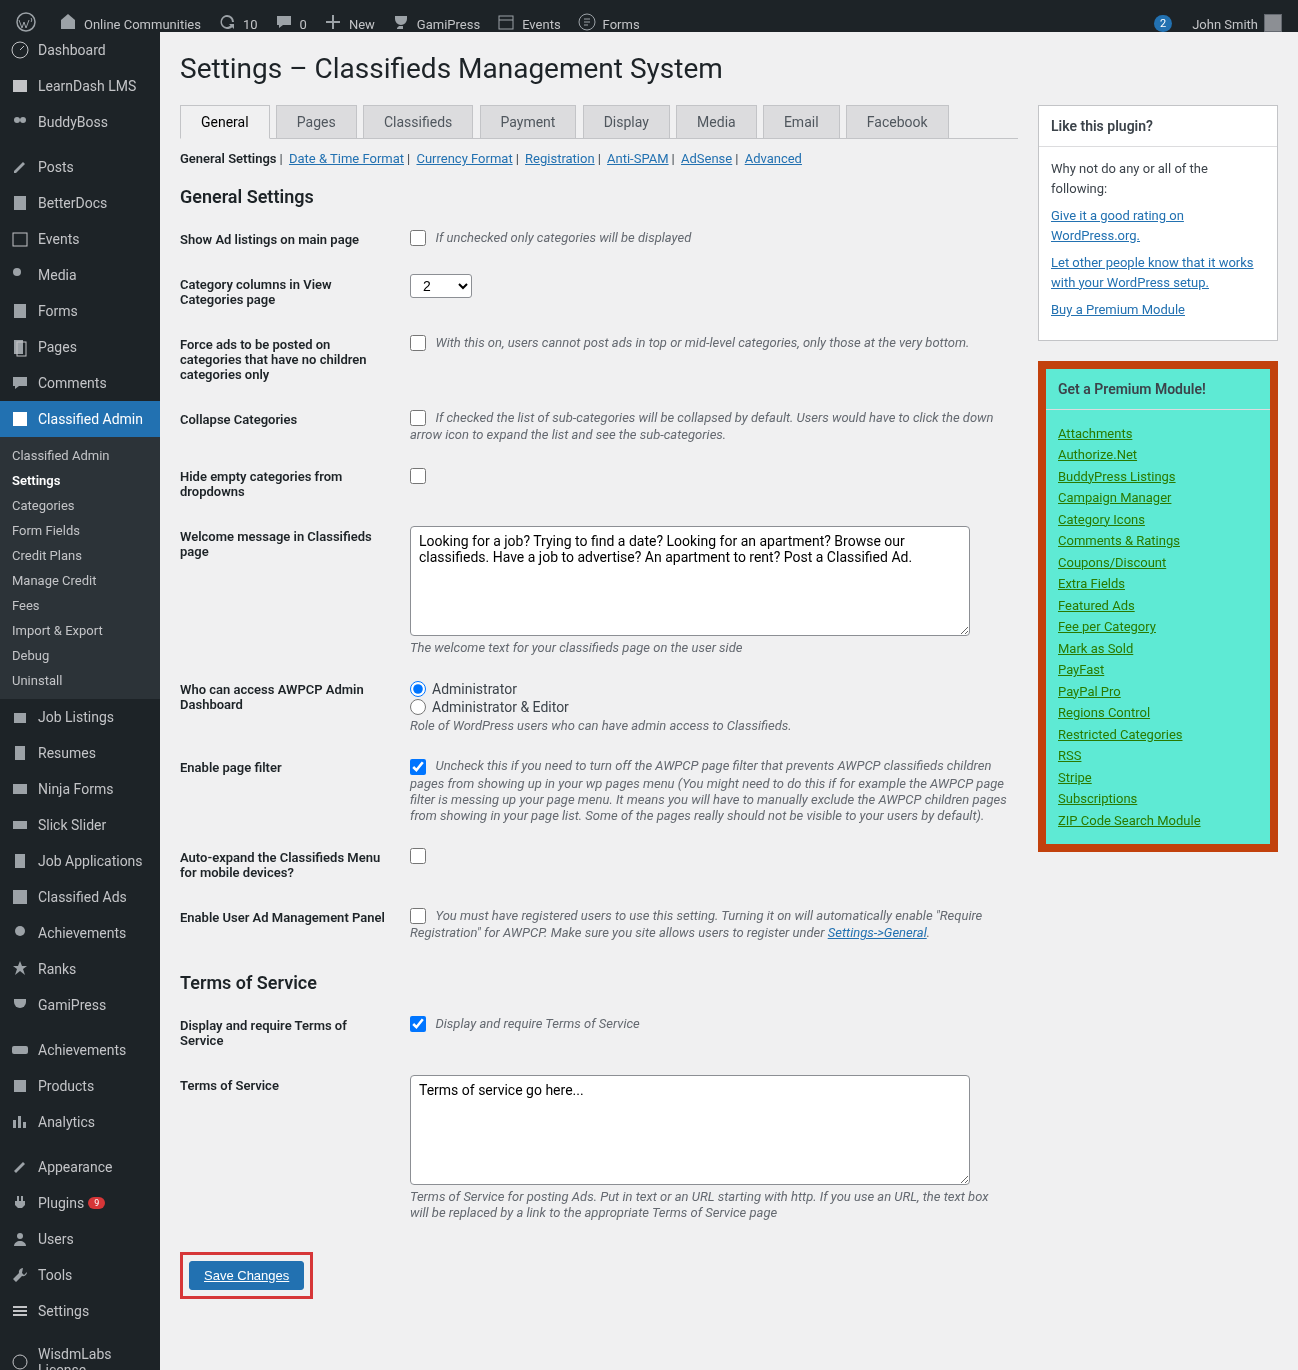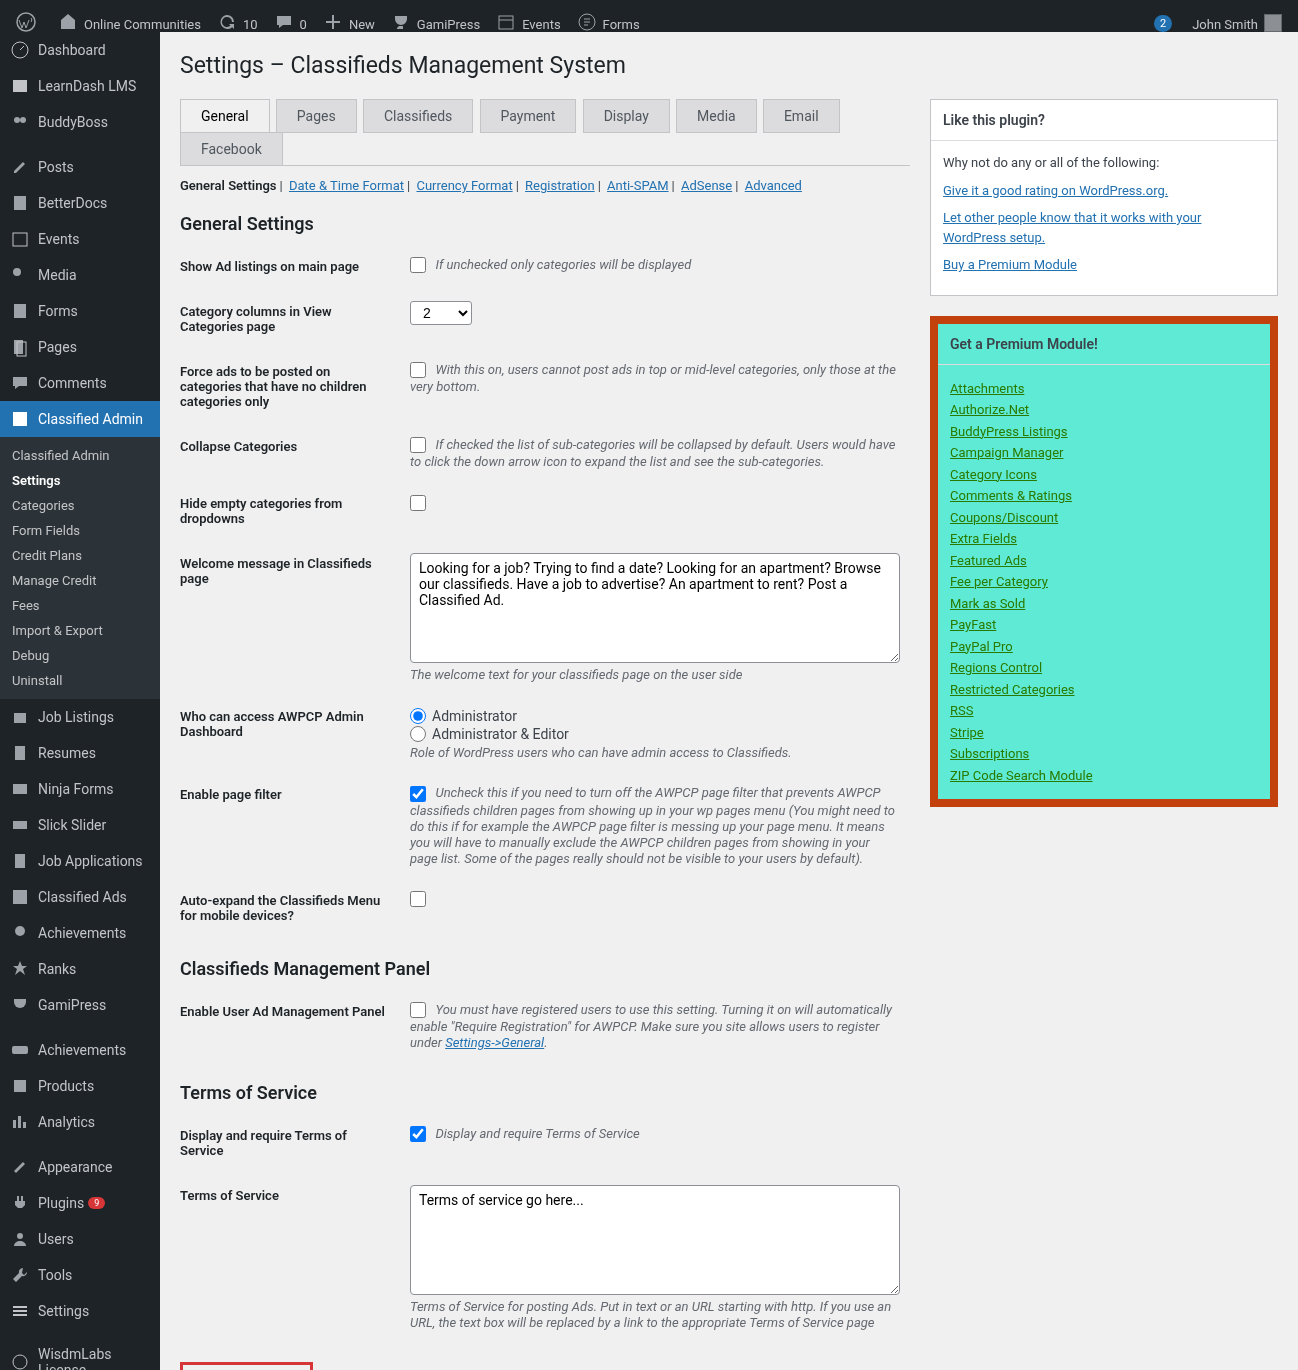--- a/index.html
+++ b/index.html
@@ -23,42 +23,42 @@
 .menu-item.current::after{content:"";position:absolute;right:-8px;border:8px solid transparent;border-right-color:#f0f0f1}
 .submenu{background:#2c3338;padding:6px 0}
 .submenu .sub-item{display:block;padding:5px 12px;color:#c3c4c7;font-size:13px;text-decoration:none;cursor:pointer}
 .submenu .sub-item.current{color:#fff;font-weight:600}
 .menu-sep{border-top:1px solid transparent;margin:4px 0}
 .upd-badge{background:#d63638;color:#fff;border-radius:9px;font-size:9px;padding:1px 6px;margin-left:4px}
 .menu-item.current-sub{position:relative}
 
 
 #content{margin-left:160px;padding:10px 20px 40px}
-h1{font-size:23px;font-weight:400;color:#1d2327;margin:10px 0 20px}
+h1{font-size:28px;font-weight:400;color:#1d2327;margin:10px 0 20px}
 h2{font-size:18px;font-weight:600;color:#1d2327;margin:20px 0 10px}
 
 .nav-tab-wrapper{border-bottom:1px solid #c3c4c7;margin-bottom:12px}
 .nav-tab{display:inline-block;padding:8px 20px;background:#dcdcde;color:#50575e;border:1px solid #c3c4c7;margin:0 3px -1px 0;font-size:14px;text-decoration:none;cursor:pointer}
 .nav-tab.active{background:#f0f0f1;border-bottom-color:#f0f0f1;color:#000}
 
 .subsub{font-size:13px;margin-bottom:8px}
 .subsub b{font-weight:600;color:#1d2327}
 .subsub .sep{color:#3c434a;margin:0 3px}
 
 .form-table{width:100%;border-collapse:collapse}
 .form-table th{text-align:left;vertical-align:top;width:220px;padding:15px 10px 15px 0;font-weight:600;color:#1d2327;font-size:13px}
 .form-table td{padding:12px 10px;vertical-align:top;font-size:14px}
 .form-table td .desc{font-style:italic;color:#646970;font-size:13px}
 .form-table textarea{width:100%;max-width:560px;min-height:110px;padding:6px 8px;border:1px solid #8c8f94;border-radius:4px;font-size:14px;font-family:inherit}
 .form-table select{padding:2px 24px 2px 8px;border:1px solid #8c8f94;border-radius:3px;font-size:14px;background:#fff}
 input[type=checkbox],input[type=radio]{width:16px;height:16px;margin-right:6px;vertical-align:middle}
 
 .two-col{display:flex;gap:20px;align-items:flex-start}
 .main-col{flex:1;max-width:870px}
-.side-col{width:348px;flex-shrink:0}
+.side-col{width:240px;flex-shrink:0}
 .postbox{background:#fff;border:1px solid #c3c4c7;margin-bottom:20px}
 .postbox h3{padding:12px;font-size:14px;font-weight:600;border-bottom:1px solid #dcdcde}
 .postbox .inside{padding:12px;font-size:13px;line-height:1.5}
 .postbox .inside p{margin-bottom:8px}
 .postbox.premium{border:8px solid #c2410c;background:#5eead4}
 .postbox.premium a{color:#2a7a00}
 .postbox.premium .inside a{display:block;margin:2px 0}
 
 .button-primary{background:#2271b1;border:1px solid #2271b1;color:#fff;padding:6px 14px;border-radius:3px;font-size:13px;cursor:pointer;text-decoration:underline}
 .highlight-box{border:3px solid #d63638;padding:6px;display:inline-block;margin-top:20px}
@@ -401,21 +401,20 @@
           <th>Enable page filter</th>
           <td><input type="checkbox" checked="" style=""> <span class="desc">Uncheck this if you need to turn off the AWPCP page filter that prevents AWPCP classifieds children pages from showing up in your wp pages menu (You might need to do this if for example the AWPCP page filter is messing up your page menu. It means you will have to manually exclude the AWPCP children pages from showing in your page list. Some of the pages really should not be visible to your users by default).</span></td>
         </tr>
         <tr>
           <th>Auto-expand the Classifieds Menu for mobile devices?</th>
           <td><input type="checkbox" style=""></td>
         </tr>
       </tbody>
         </table>
 
-      <h2>Classifieds Management Panel</h2>
       <table class="form-table">
         <tbody>
             <tr>
           <th>Enable User Ad Management Panel</th>
           <td><input type="checkbox" style=""> <span class="desc"><span>You must have registered users to use this setting. Turning it on will automatically enable "Require Registration" for AWPCP. Make sure you site allows users to register under </span><a>Settings-&gt;General</a><span>.</span></span></td>
         </tr>
       </tbody>
         </table>
 
       <h2>Terms of Service</h2>

